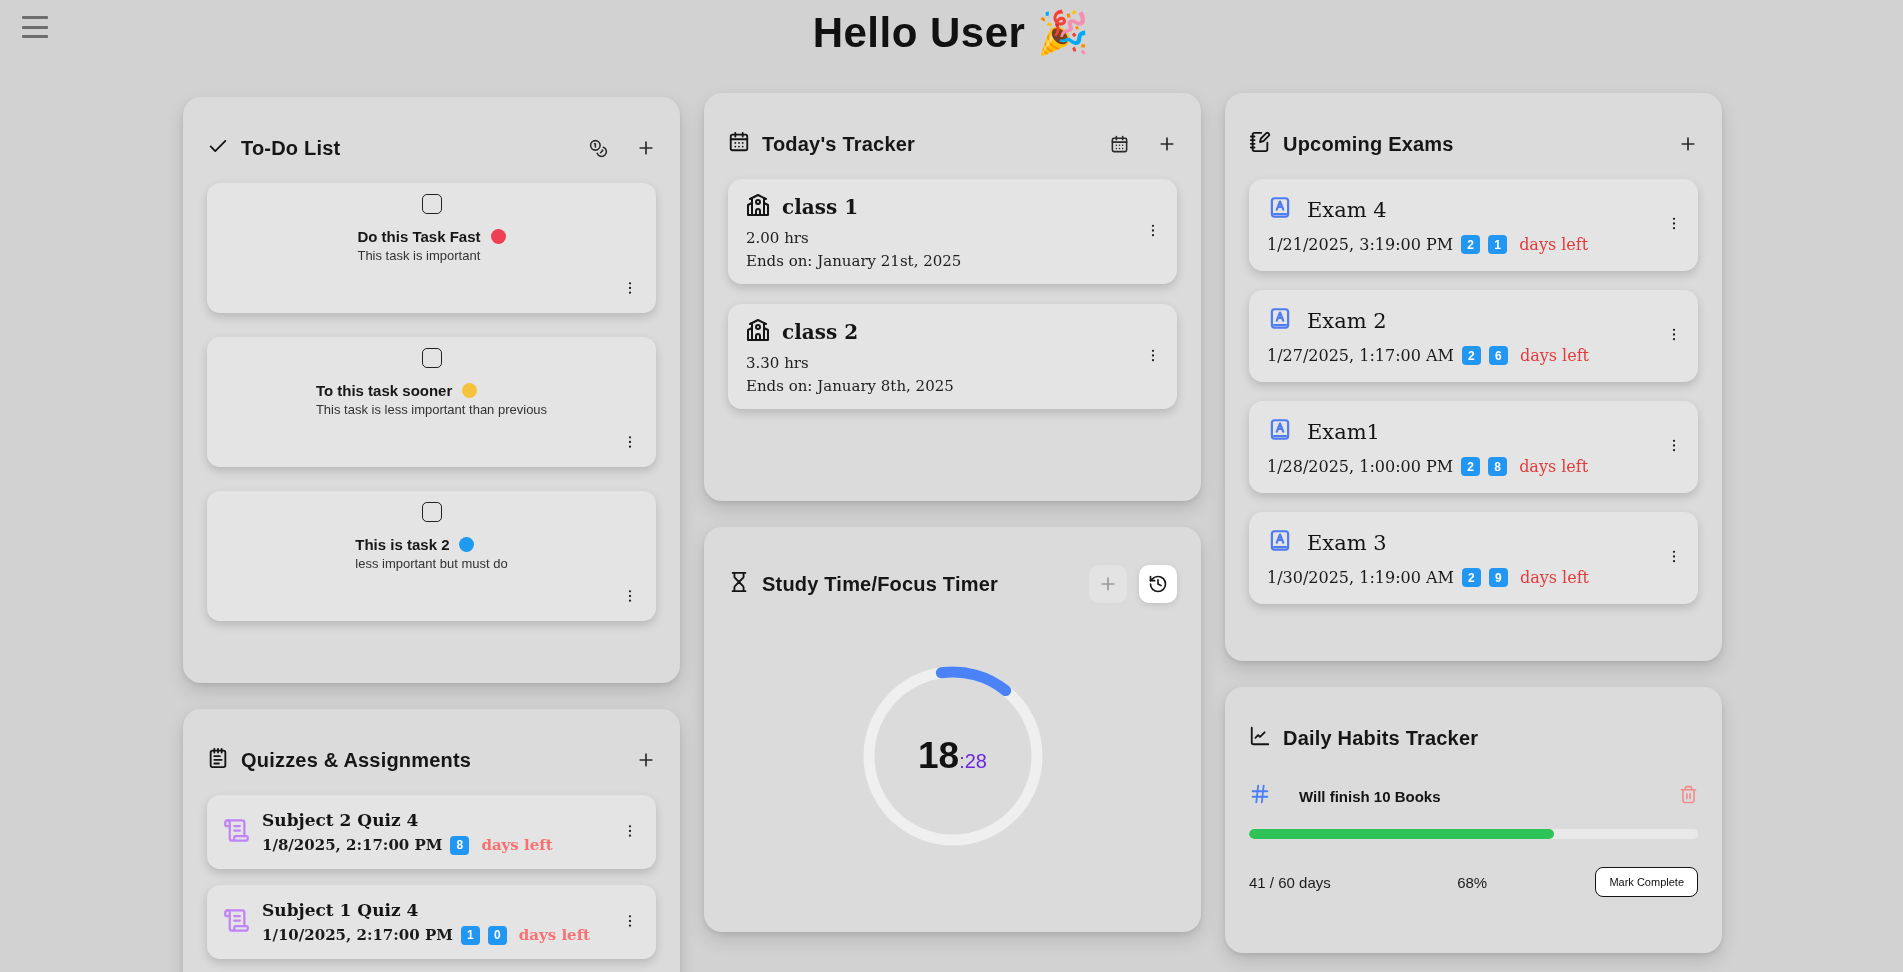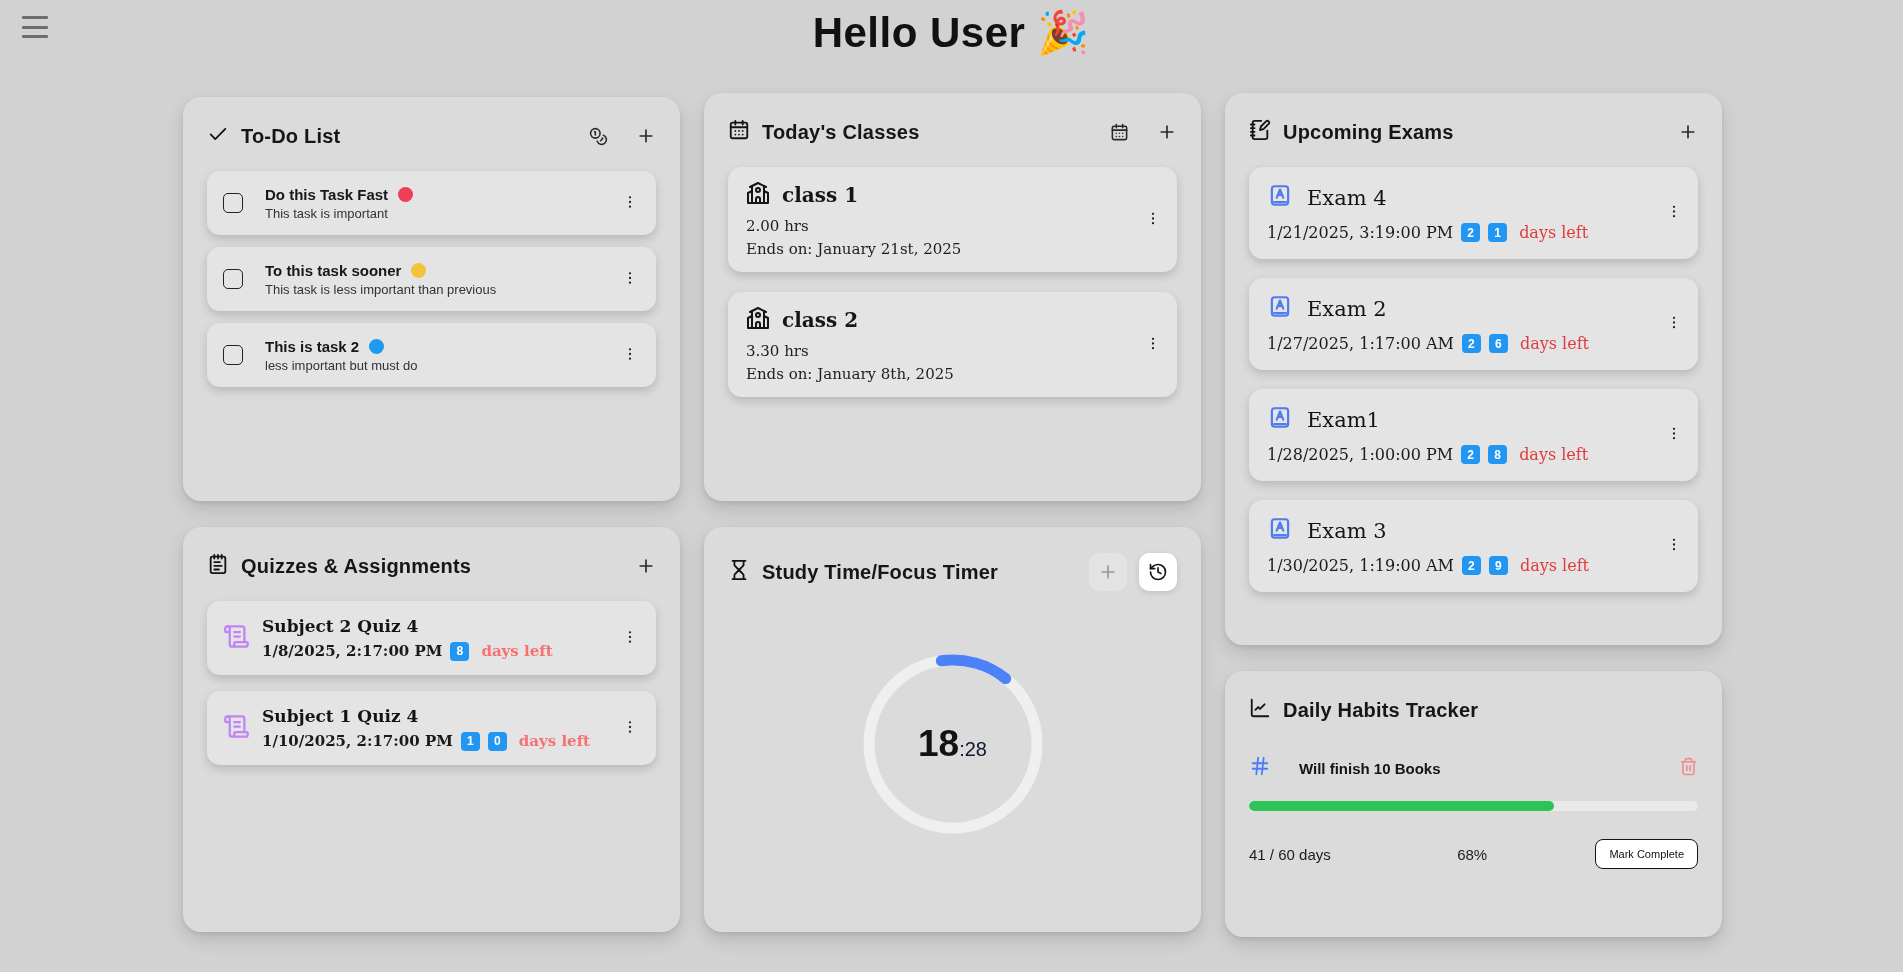--- a/index.html
+++ b/index.html
@@ -17,34 +17,35 @@
   .page-title {
     text-align:center; font-size:42px; font-weight:bold; letter-spacing:.5px;
     padding-top:8px; color:#111;
   }
 
   .grid { position:absolute; top:93px; left:183px; display:flex; gap:24px; }
   .col { display:flex; flex-direction:column; gap:26px; width:497px; }
   .col1 { margin-top:4px; }
 
   .card {
-    background:#dbdbdc; border-radius:18px; padding:26px 24px;
+    background:#dbdbdc; border-radius:18px; padding:38px 24px;
     box-shadow:0 8px 18px rgba(0,0,0,.13), 0 2px 4px rgba(0,0,0,.08);
   }
   .card-header { display:flex; align-items:center; gap:12px; margin-bottom:22px; }
   .card-title { font-size:20px; font-weight:bold; letter-spacing:.2px; color:#161616; }
   .header-actions { margin-left:auto; display:flex; align-items:center; gap:28px; }
   .icon-btn { background:none; border:none; cursor:pointer; color:#2a2a2a; display:flex; align-items:center; }
   svg.ic { stroke:currentColor; fill:none; stroke-width:2; stroke-linecap:round; stroke-linejoin:round; }
 
   
   .todo-item {
-    background:#e4e4e5; border-radius:13px; padding:11px 16px; margin-bottom:12px;
-    display:flex; align-items:center; gap:22px; min-height:64px;
+    background:#e4e4e5; border-radius:13px; padding:11px 16px; margin-bottom:24px;
+    display:flex; align-items:center; gap:14px; min-height:64px;
     box-shadow:0 4px 10px rgba(0,0,0,.16);
+    flex-direction:column;
   }
   .todo-check { appearance:none; width:20px; height:20px; border:1.8px solid #222;
     border-radius:5px; background:transparent; cursor:pointer; flex:none; }
   .todo-body { flex:1; }
   .todo-title-row { display:flex; align-items:center; gap:10px; }
   .todo-title { font-size:15px; font-weight:bold; color:#171717; }
   .dot { width:15px; height:15px; border-radius:50%; flex:none; }
   .todo-desc { font-size:13px; color:#333; margin-top:3px; }
   .kebab { background:none; border:none; cursor:pointer; color:#222; padding:2px; margin-left:auto; flex:none; }
 
@@ -90,21 +91,21 @@
   
   .timer-actions { margin-left:auto; display:flex; gap:12px; }
   .sq-btn { width:38px; height:38px; border-radius:10px; border:none; display:flex;
     align-items:center; justify-content:center; cursor:pointer; }
   .sq-btn.disabled { background:#e3e3e4; color:#999; }
   .sq-btn.light { background:#ffffff; color:#161616; box-shadow:0 2px 6px rgba(0,0,0,.12); }
   .timer-ring-wrap { display:flex; justify-content:center; margin-top:58px; }
   .ring-box { position:relative; width:190px; height:190px; }
   .ring-center { position:absolute; inset:0; display:flex; align-items:center; justify-content:center; }
   .timer-min { font-size:37px; font-weight:bold; color:#121212; }
-  .timer-sec { font-size:20px; color:#0f172a; margin-top:10px; }
+  .timer-sec { font-size:20px; color:#6d28d9; margin-top:10px; }
 
   
   .habit-row { display:flex; align-items:center; gap:28px; margin-top:32px; }
   .habit-name { font-size:15px; font-weight:bold; color:#141414; }
   .trash-btn { margin-left:auto; background:none; border:none; cursor:pointer; color:var(--trash-red,#f08c8c); }
   .progress-track { margin-top:20px; height:10px; border-radius:6px; background:#e9e9ea; overflow:hidden; }
   .progress-fill { height:100%; border-radius:6px; background:var(--green,#2ec356); }
   .habit-footer { display:flex; align-items:center; margin-top:28px; }
   .habit-days { font-size:15px; color:#1c1c1c; width:170px; }
   .habit-pct { font-size:15px; color:#1c1c1c; flex:1; text-align:center; margin-right:70px; }
@@ -280,21 +281,21 @@
   <div class="col">
     <section class="card" style="min-height:408px">
       <div class="card-header">
         <span>
           <svg class="ic" width="22" height="22" viewBox="0 0 24 24">
               <rect x="3" y="4" width="18" height="17" rx="2"></rect>
               <path d="M16 2v4M8 2v4M3 9h18"></path>
               <path d="M8 13h.01M12 13h.01M16 13h.01M8 17h.01M12 17h.01M16 17h.01"></path>
             </svg>
         </span>
-        <span class="card-title">Today's Classes</span>
+        <span class="card-title">Today's Tracker</span>
         <span class="header-actions">
           <button class="icon-btn">
             <svg class="ic" width="19" height="19" viewBox="0 0 24 24">
                 <rect x="3" y="4" width="18" height="17" rx="2"></rect>
                 <path d="M16 2v4M8 2v4M3 9h18"></path>
                 <path d="M8 13h.01M12 13h.01M16 13h.01M8 17h.01M12 17h.01M16 17h.01"></path>
               </svg>
           </button>
           <button class="icon-btn">
             <svg class="ic" width="20" height="20" viewBox="0 0 24 24">

